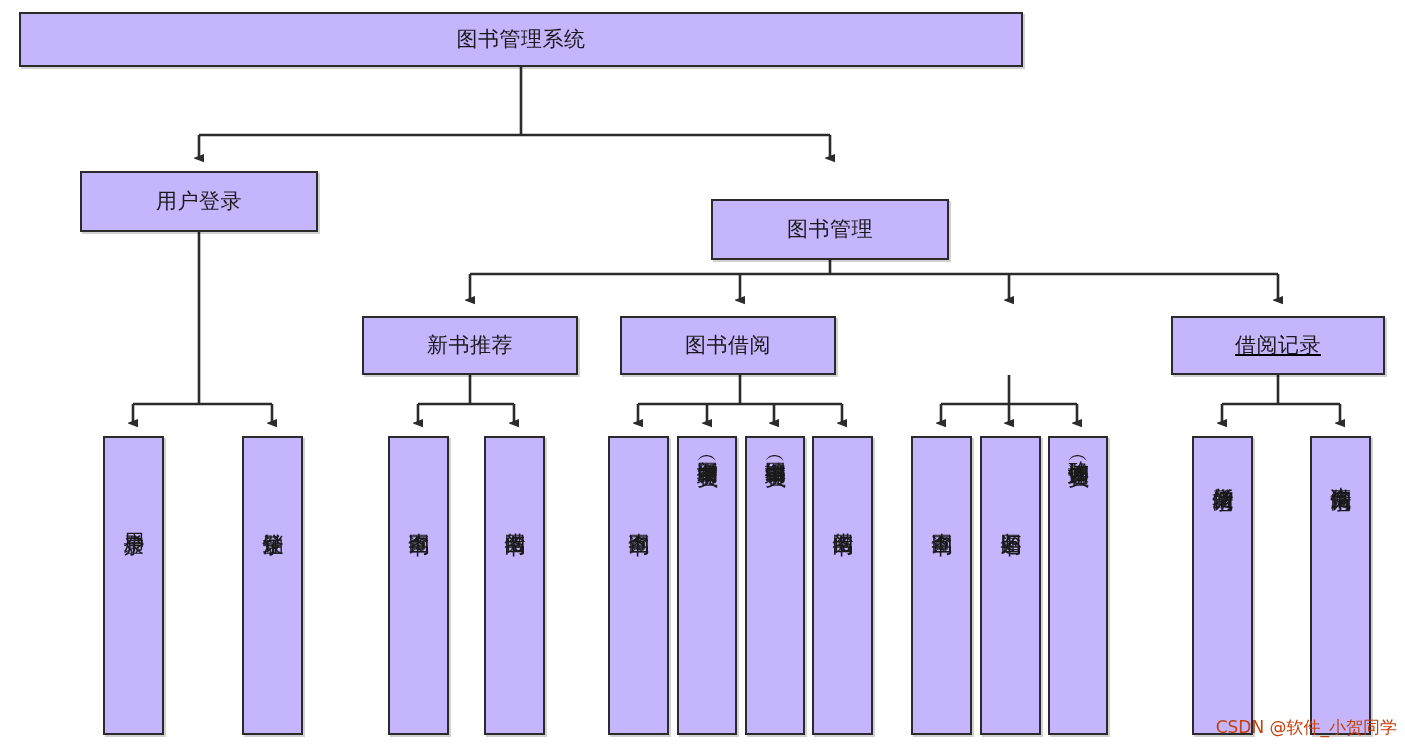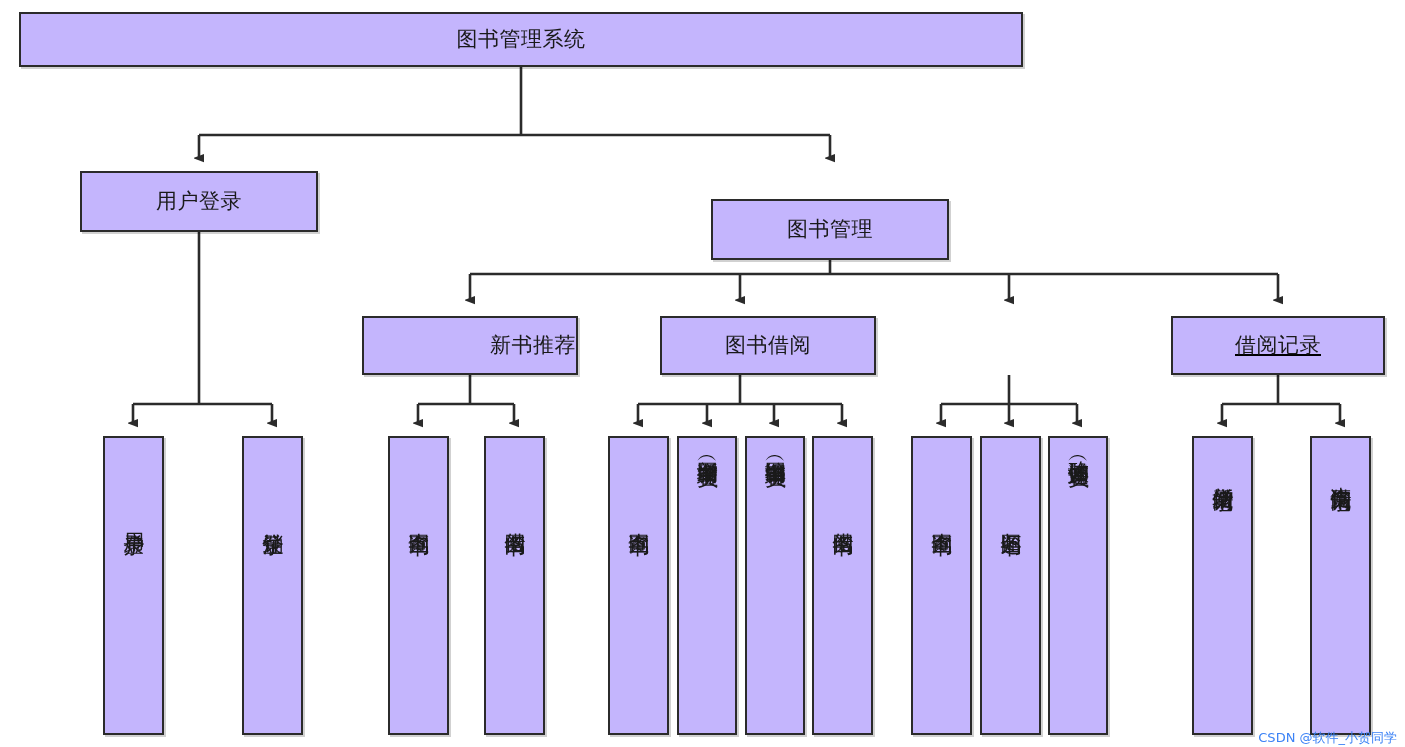--- a/index.html
+++ b/index.html
@@ -52,23 +52,23 @@
     align-items: flex-start;
     justify-content: center;
     padding-top: 4px;
   }
   .leaf-tall {
     align-items: flex-start;
   }
   .watermark {
     position: absolute;
     right: 8px;
-    bottom: 0;
-    font-size: 13px;
-    color: #3b82f6;
+    bottom: 8px;
+    font-size: 17px;
+    color: #c2410c;
     white-space: nowrap;
     z-index: 5;
     font-family: "DejaVu Sans", "Liberation Sans", sans-serif;
   }
   svg#edges {
     position: absolute;
     left: 0; top: 0;
     width: 1405px;
     height: 747px;
     z-index: 1;
@@ -134,24 +134,24 @@
     <span class="node-label-h">图书管理系统</span>
   </div>
 
   <div class="node-box" style="left:80px; top:171px; width:238px; height:61px;">
     <span class="node-label-h">用户登录</span>
   </div>
   <div class="node-box" style="left:711px; top:171px; width:238px; height:61px;margin-top:28px;">
     <span class="node-label-h">图书管理</span>
   </div>
 
-  <div class="node-box" style="left:362px; top:316px; width:216px; height:59px;justify-content:flex-end;">
+  <div class="node-box" style="left:362px; top:316px; width:216px; height:59px;">
     <span class="node-label-h">新书推荐</span>
   </div>
-  <div class="node-box" style="left:660px; top:316px; width:216px; height:59px;">
+  <div class="node-box" style="left:620px; top:316px; width:216px; height:59px;">
     <span class="node-label-h">图书借阅</span>
   </div>
   <div class="node-box" style="left:1171px; top:316px; width:214px; height:59px;text-decoration:underline;">
     <span class="node-label-h">借阅记录</span>
   </div>
 
   <div class="node-box leaf" style="left:103px; top:436px; width:61px; height:299px; padding-top:78px;">
     <span class="node-label-v">用户登录</span>
   </div>
   <div class="node-box leaf" style="left:242px; top:436px; width:61px; height:299px; padding-top:78px;">

